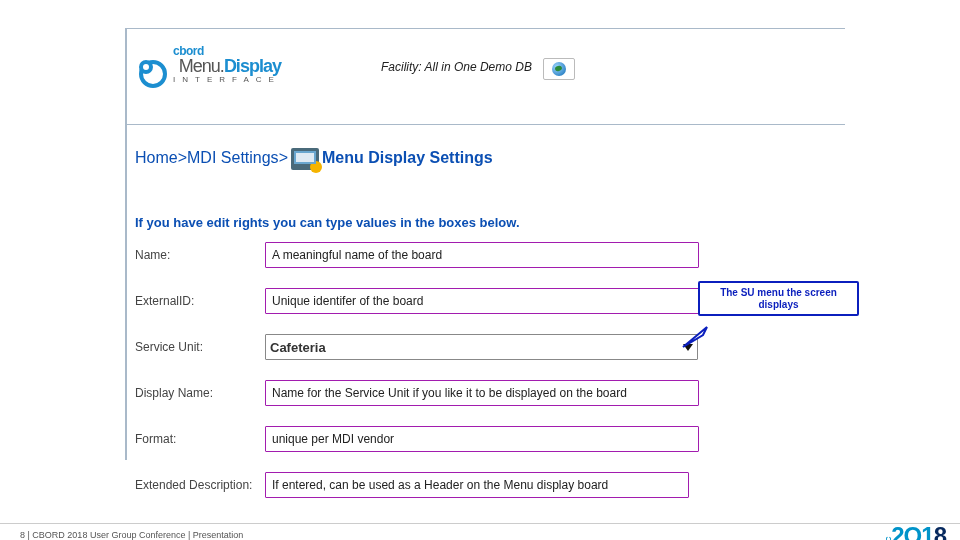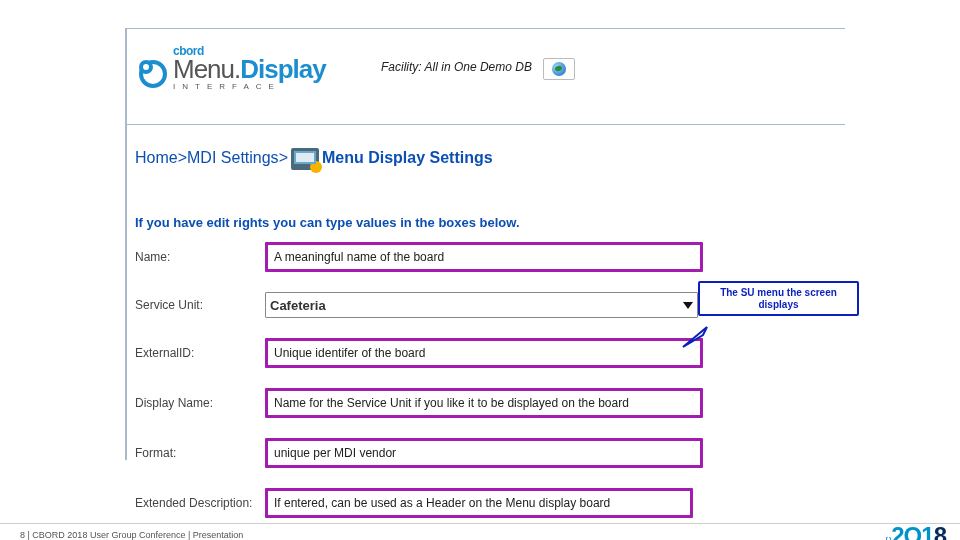--- a/index.html
+++ b/index.html
@@ -6,21 +6,21 @@
   
   .shot{position:absolute;left:125px;top:28px;width:720px;height:432px;background:#fff;}
   .shot-rule{position:absolute;left:0;right:0;height:1px;background:#a9b9c9;}
   .rule-left{position:absolute;left:0;top:0;bottom:0;width:2px;background:#a9b9c9;}
   
   .logo{position:absolute;left:12px;top:12px;width:230px;height:56px;}
   .logo-ring{position:absolute;left:2px;top:20px;width:28px;height:28px;border:4px solid #1c8ed0;border-radius:50%;box-sizing:border-box;}
   .logo-ring:before{content:"";position:absolute;left:-4px;top:-4px;width:14px;height:14px;border:4px solid #1c8ed0;border-radius:50%;box-sizing:border-box;background:#fff;}
   .logo-txt{position:absolute;left:36px;top:4px;}
   .logo-cbord{font-family:Arial;font-weight:bold;color:#1c8ed0;font-size:12px;letter-spacing:-0.5px;}
-  .logo-main{font-size:26px;letter-spacing:-1px;line-height:0.9;text-align:right;}
+  .logo-main{font-size:18px;letter-spacing:-1px;line-height:0.9;text-align:right;}
   .logo-main .m{color:#555;font-weight:300;}
   .logo-main .d{color:#1c8ed0;font-weight:bold;}
   .logo-sub{font-size:8px;letter-spacing:7px;color:#555;margin-top:1px;}
   
   .facility{position:absolute;left:256px;top:32px;font-size:12px;color:#222;font-style:italic;}
   .earth{position:absolute;left:418px;top:30px;width:30px;height:20px;border:1px solid #bbb;border-radius:2px;display:flex;align-items:center;justify-content:center;}
   .earth-globe{width:14px;height:14px;border-radius:50%;background:radial-gradient(circle at 35% 35%,#9fd7ff,#0b6ab5);position:relative;overflow:hidden;}
   .earth-globe:after{content:"";position:absolute;left:3px;top:4px;width:7px;height:5px;border-radius:50%;background:#2a8b3a;transform:rotate(-15deg);}
   
   .crumb{position:absolute;left:10px;top:120px;font-size:16px;color:#0b4fb3;}
@@ -28,21 +28,21 @@
   .crumb-icon{display:inline-block;vertical-align:middle;width:28px;height:22px;background:#4a6a7a;border-radius:2px;position:relative;margin:0 3px;}
   .crumb-icon:before{content:"";position:absolute;right:-3px;bottom:-3px;width:12px;height:12px;border-radius:50%;background:#f5b400;}
   .crumb-icon svg{position:absolute;left:3px;top:3px;}
   .crumb-strong{font-weight:bold;color:#0b4fb3;}
   
   .intro{position:absolute;left:10px;top:187px;font-size:13px;font-weight:bold;color:#0b4fb3;}
   
   .form{position:absolute;left:10px;top:214px;right:0;}
   .row{display:flex;align-items:center;margin-bottom:20px;}
   .label{width:130px;color:#444;font-size:12px;}
-  .field{border:3px solid #a21caf;height:20px;padding:2px 6px;font-size:12px;color:#222;border-radius:1px;}
+  .field{border:1px solid #a21caf;height:20px;padding:2px 6px;font-size:12px;color:#222;border-radius:1px;}
   .f-name{width:420px;}
   .f-ext{width:420px;}
   .f-disp{width:420px;}
   .f-extd{width:410px;}
   .f-fmt{width:420px;}
   .select{border:1px solid #888;height:22px;font-size:13px;font-weight:bold;padding:1px 4px;border-radius:1px;display:flex;align-items:center;justify-content:space-between;width:423px;}
   .select .caret{width:0;height:0;border-left:5px solid transparent;border-right:5px solid transparent;border-top:7px solid #111;}
   
   .callout{position:absolute;left:573px;top:253px;width:123px;border:2px solid #0b1fbd;border-radius:2px;background:#fff;padding:4px 17px;font:bold 10px/1.15 Arial;color:#0b1fbd;text-align:center;}
   .callout-tail{position:absolute;left:556px;top:297px;width:28px;height:22px;}
@@ -95,29 +95,29 @@
   </div>
 
   <div class="intro">If you have edit rights you can type values in the boxes below.</div>
 
   <div class="form">
     <div class="row">
       <div class="label">Name:</div>
       <input class="field f-name" value="A meaningful name of the board" style="">
     </div>
     <div class="row">
+      <div class="label">ExternalID:</div>
+      <input class="field f-ext" value="Unique identifer of the board" style="">
+    </div>
+    <div class="row">
       <div class="label">Service Unit:</div>
       <div class="select">
         <span>Cafeteria</span>
         <span class="caret"></span>
       </div>
-    </div>
-    <div class="row">
-      <div class="label">ExternalID:</div>
-      <input class="field f-ext" value="Unique identifer of the board" style="">
     </div>
     <div class="row">
       <div class="label">Display Name:</div>
       <input class="field f-disp" value="Name for the Service Unit if you like it to be displayed on the board" style="">
     </div>
     <div class="row">
       <div class="label">Format:</div>
       <input class="field f-fmt" value="unique per MDI vendor" style="">
     </div>
     <div class="row">

